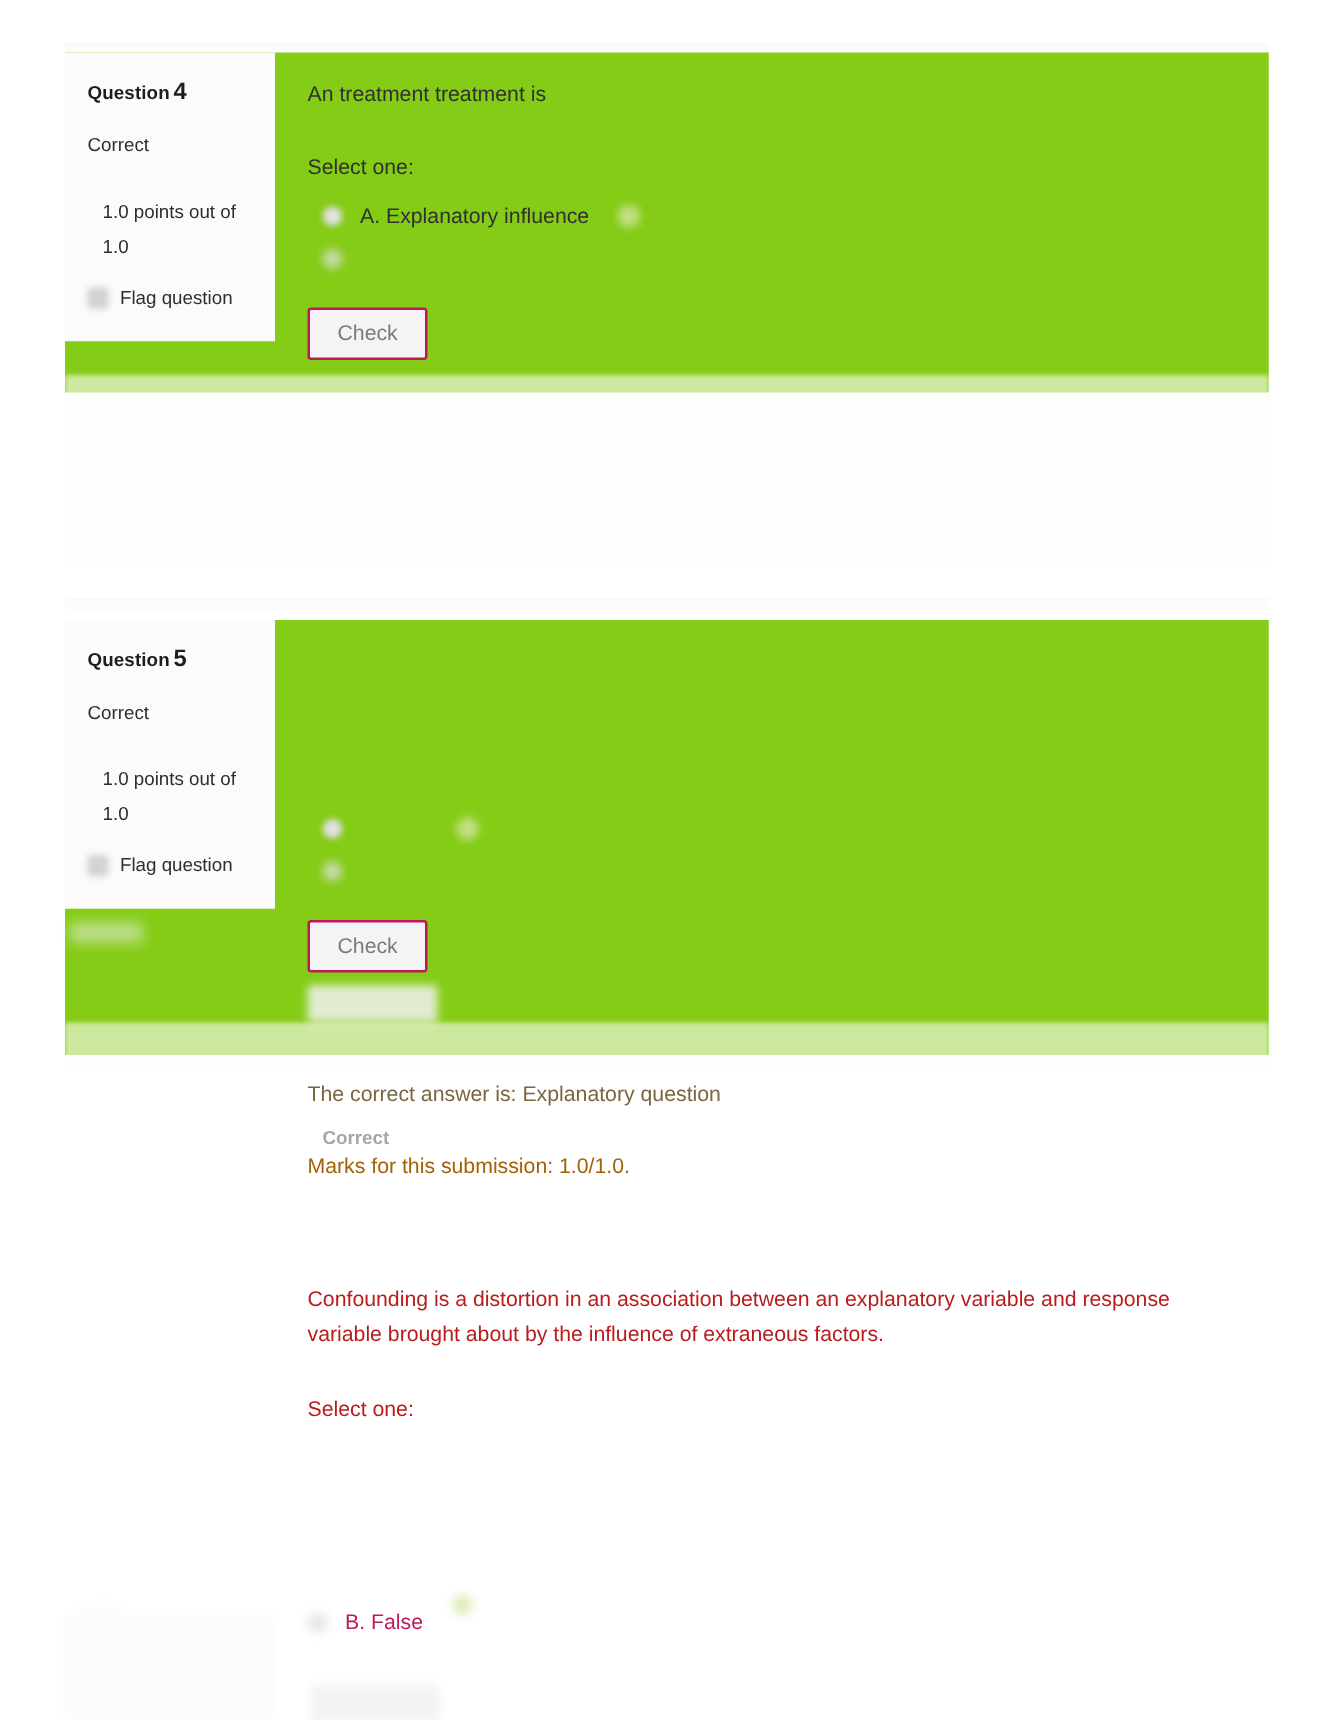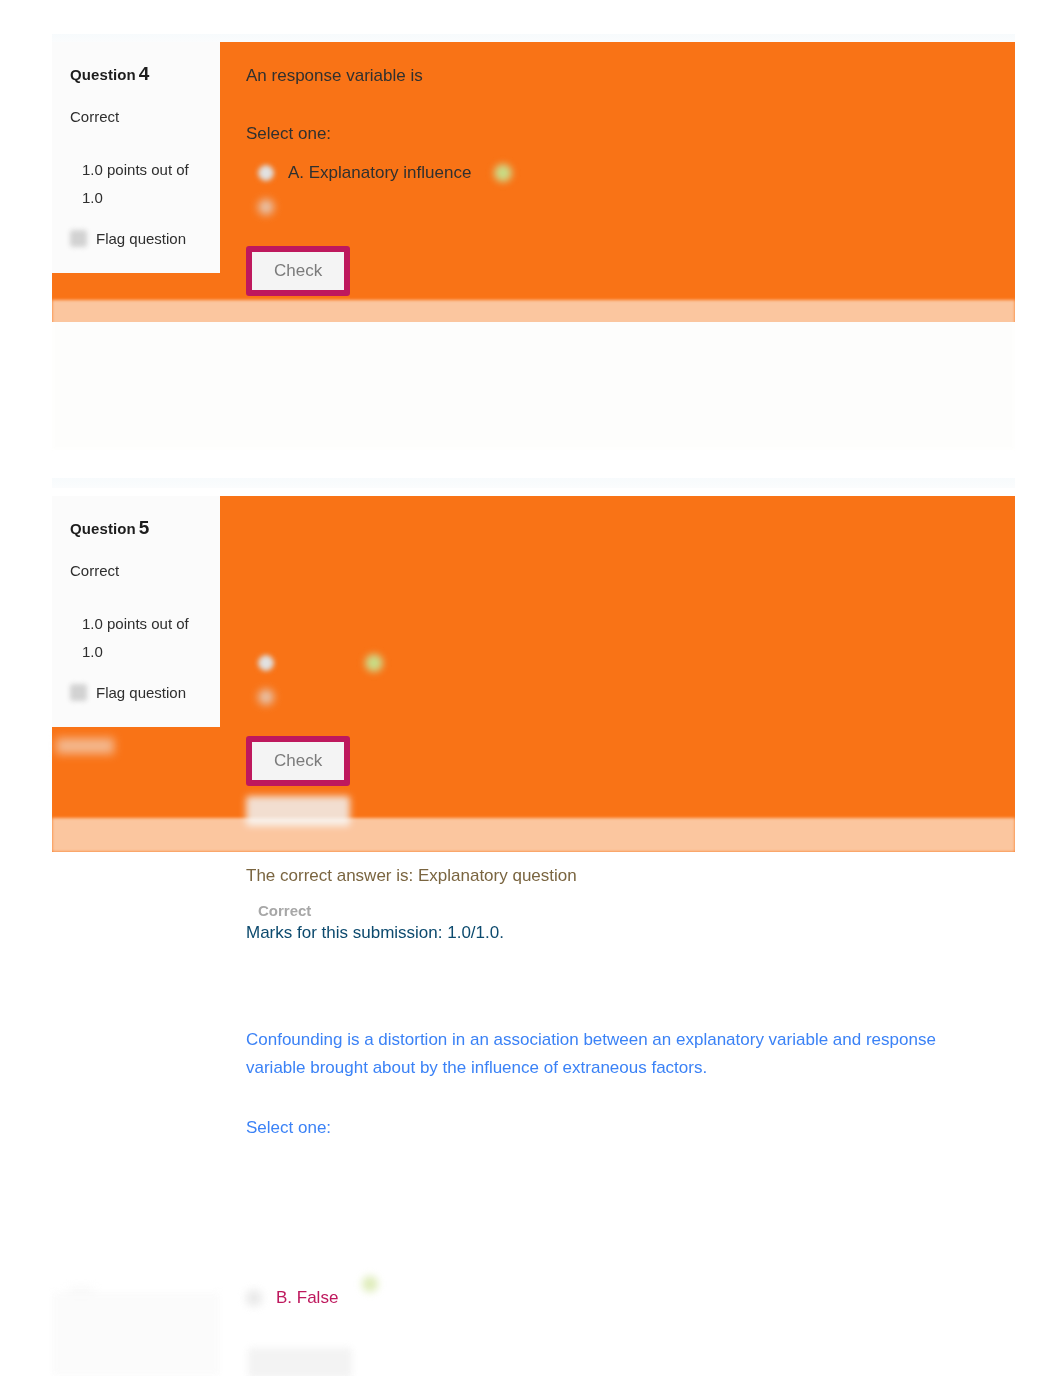--- a/index.html
+++ b/index.html
@@ -23,21 +23,21 @@
     position: absolute;
     inset: 0;
     background: #ffffff;
   }
 
   
   .qblock {
     position: absolute;
     left: 52px;
     width: 963px;
-    background: #f97316;
+    background: #84cc16;
   }
   .qblock-inner {
     display: flex;
     align-items: flex-start;
   }
 
   
   .qinfo {
     width: 168px;
     flex: 0 0 168px;
@@ -142,21 +142,21 @@
   .tick.faint { opacity: .55; }
 
   
   .check-btn {
     display: inline-block;
     margin-top: 14px;
     padding: 9px 22px;
     font-size: 17px;
     color: #7b7b7b;
     background: #f4f4f4;
-    border: 6px solid #be185d;
+    border: 2px solid #be185d;
     border-radius: 3px;
     filter: blur(.35px);
     cursor: pointer;
   }
   .ghost-btn {
     display: block;
     margin-top: 10px;
     width: 104px;
     height: 30px;
     background: #f1f1f1;
@@ -184,32 +184,32 @@
     margin: 0 0 16px 0;
   }
   .fb-state {
     font-size: 15px;
     font-weight: bold;
     color: #a7a7a7;
     margin: 0 0 4px 12px;
   }
   .fb-marks {
     font-size: 17px;
-    color: #0c4a6e;
+    color: #a16207;
     margin: 0;
   }
 
   
   .prose {
     position: absolute;
     left: 246px;
     width: 730px;
     font-size: 17px;
     line-height: 1.66;
-    color: #3b82f6;
+    color: #b91c1c;
   }
 
   
   .blurshape {
     position: absolute;
     background: #efefef;
     filter: blur(5px);
     opacity: .55;
   }
   .bandline {
@@ -235,21 +235,21 @@
         </p>
         <p class="qinfo-state">Correct</p>
         <p class="qinfo-grade">1.0 points out of 1.0</p>
         <div class="qinfo-flag">
           <span class="flag-icon"></span>
           <span>Flag question</span>
         </div>
       </div>
 
       <div class="qcontent">
-        <p class="qtext">An response variable is</p>
+        <p class="qtext">An treatment treatment is</p>
         <p class="select-one">Select one:</p>
 
         <ul class="answers">
           <li class="answer-row">
             <span class="radio"></span>
             <span class="answer-label">A. Explanatory influence</span>
             <span class="tick"></span>
           </li>
           <li class="answer-row">
             <span class="radio blurred-strong"></span>

